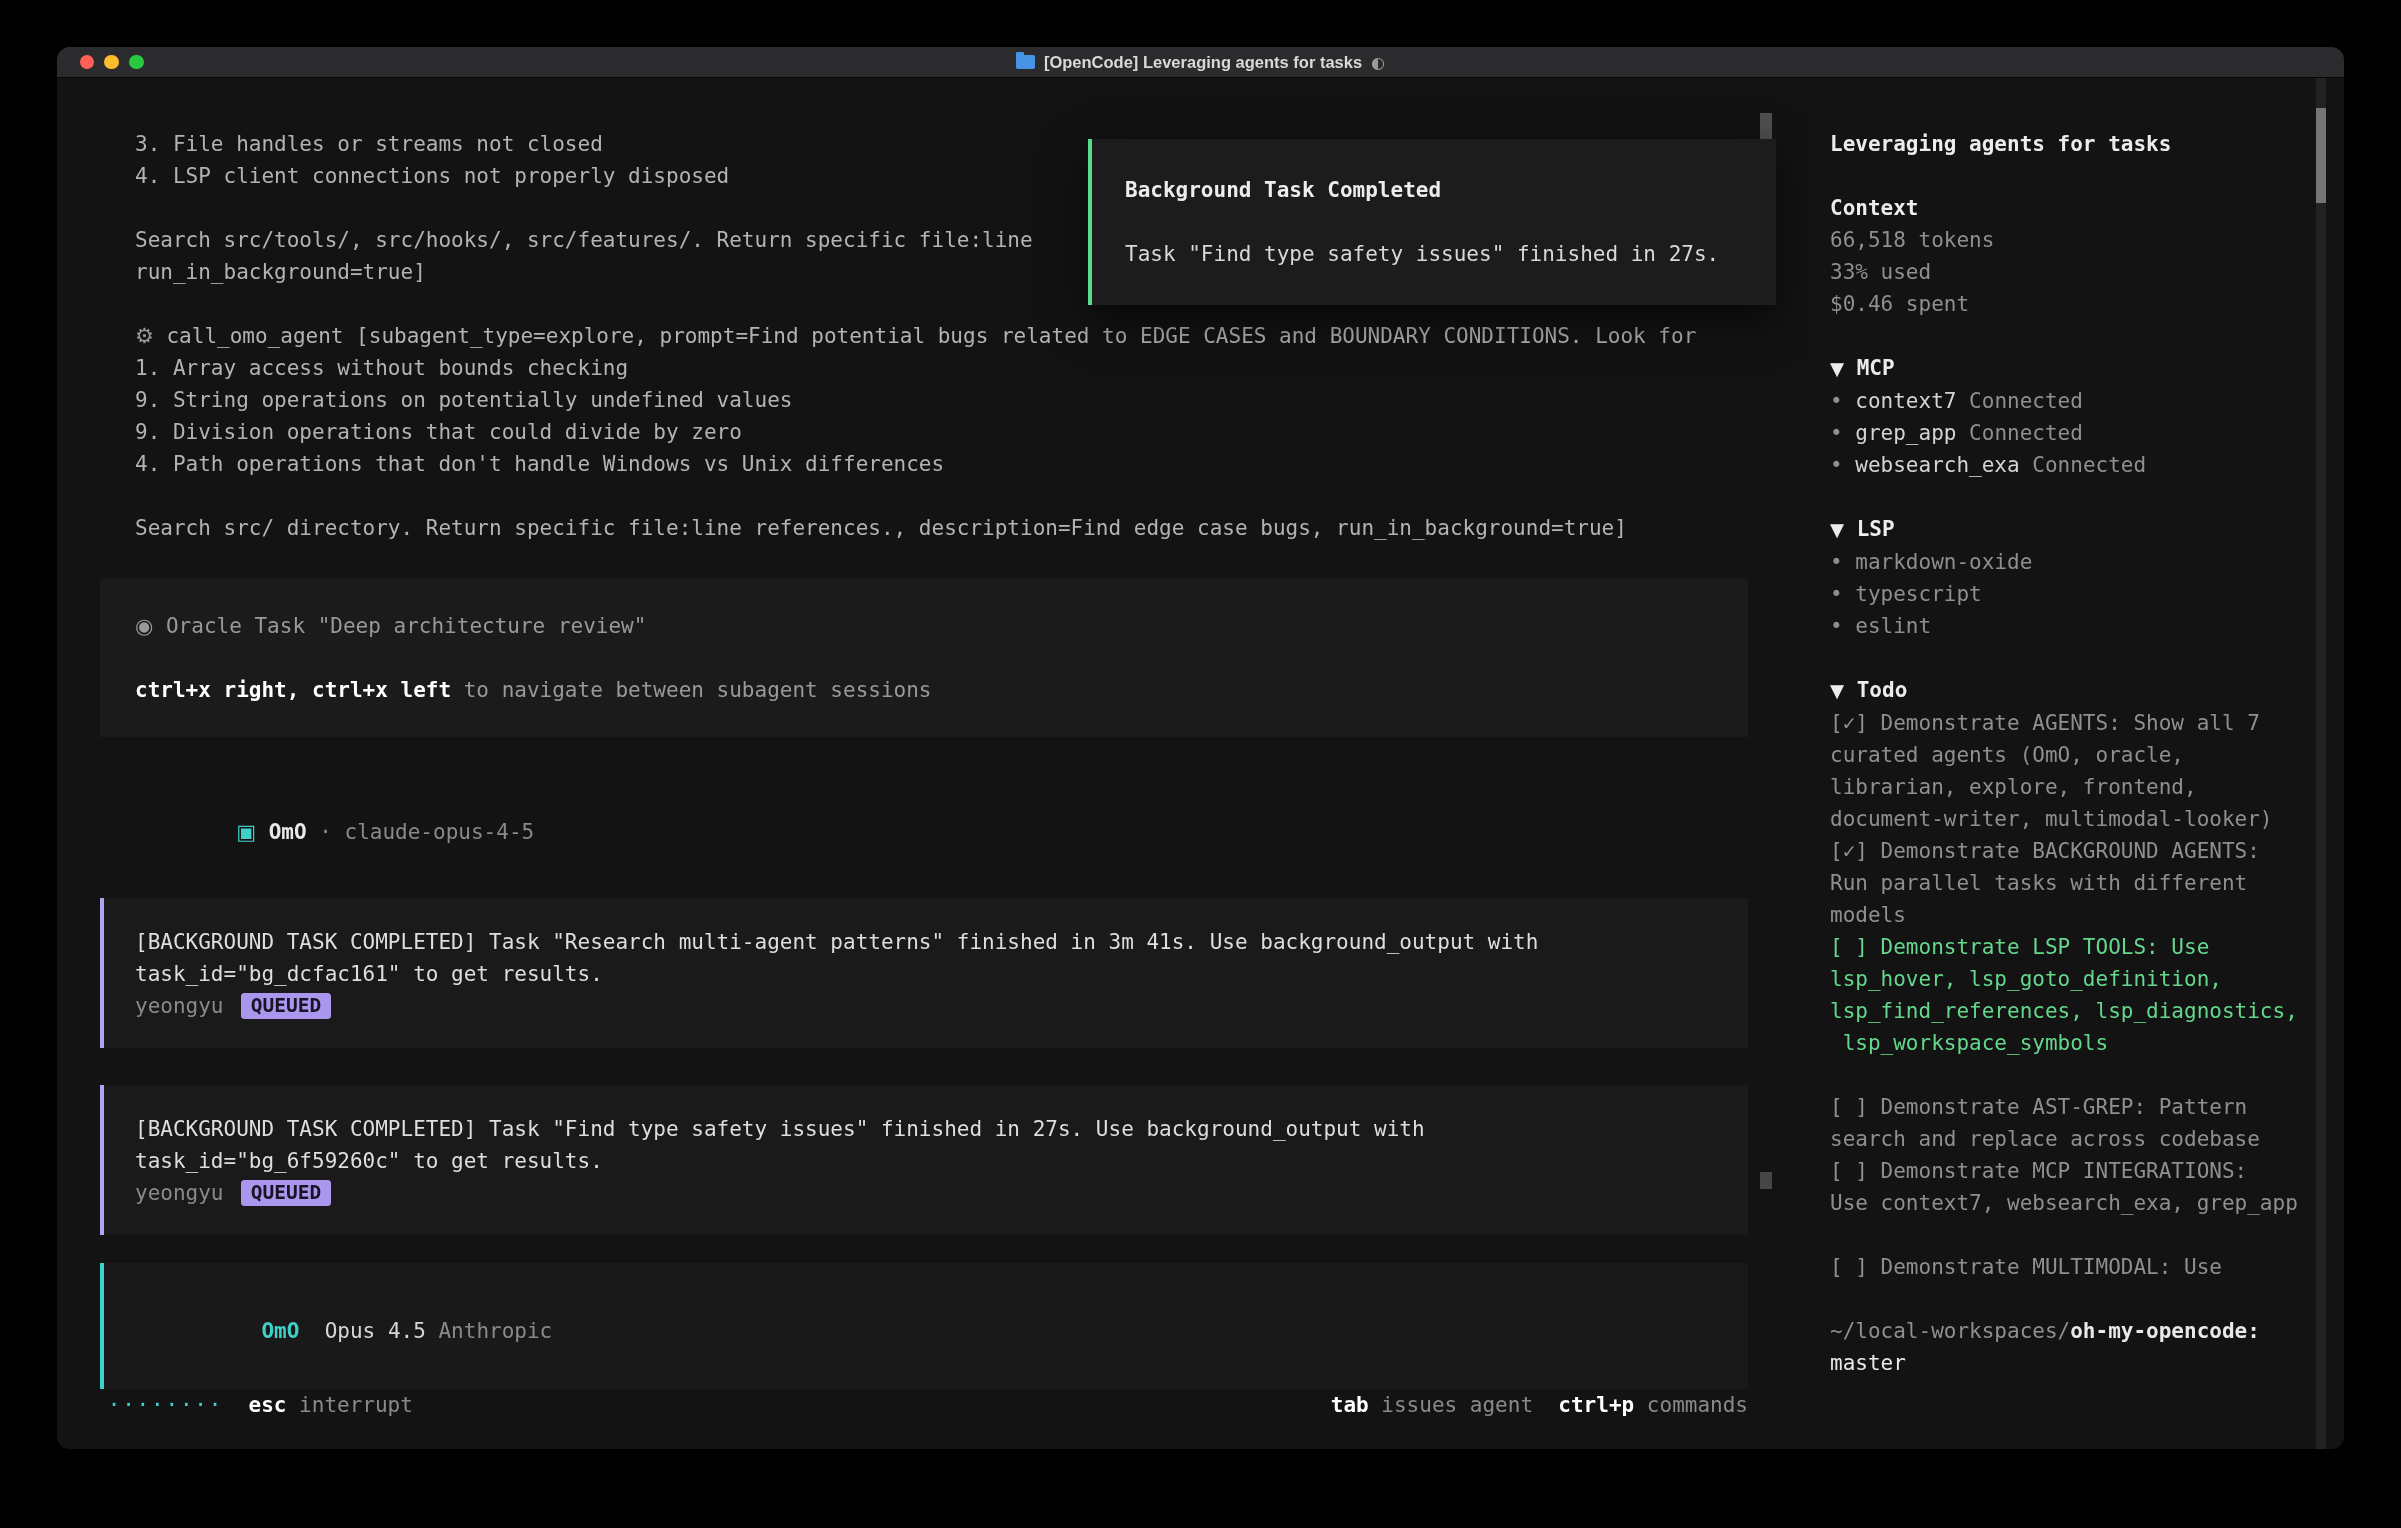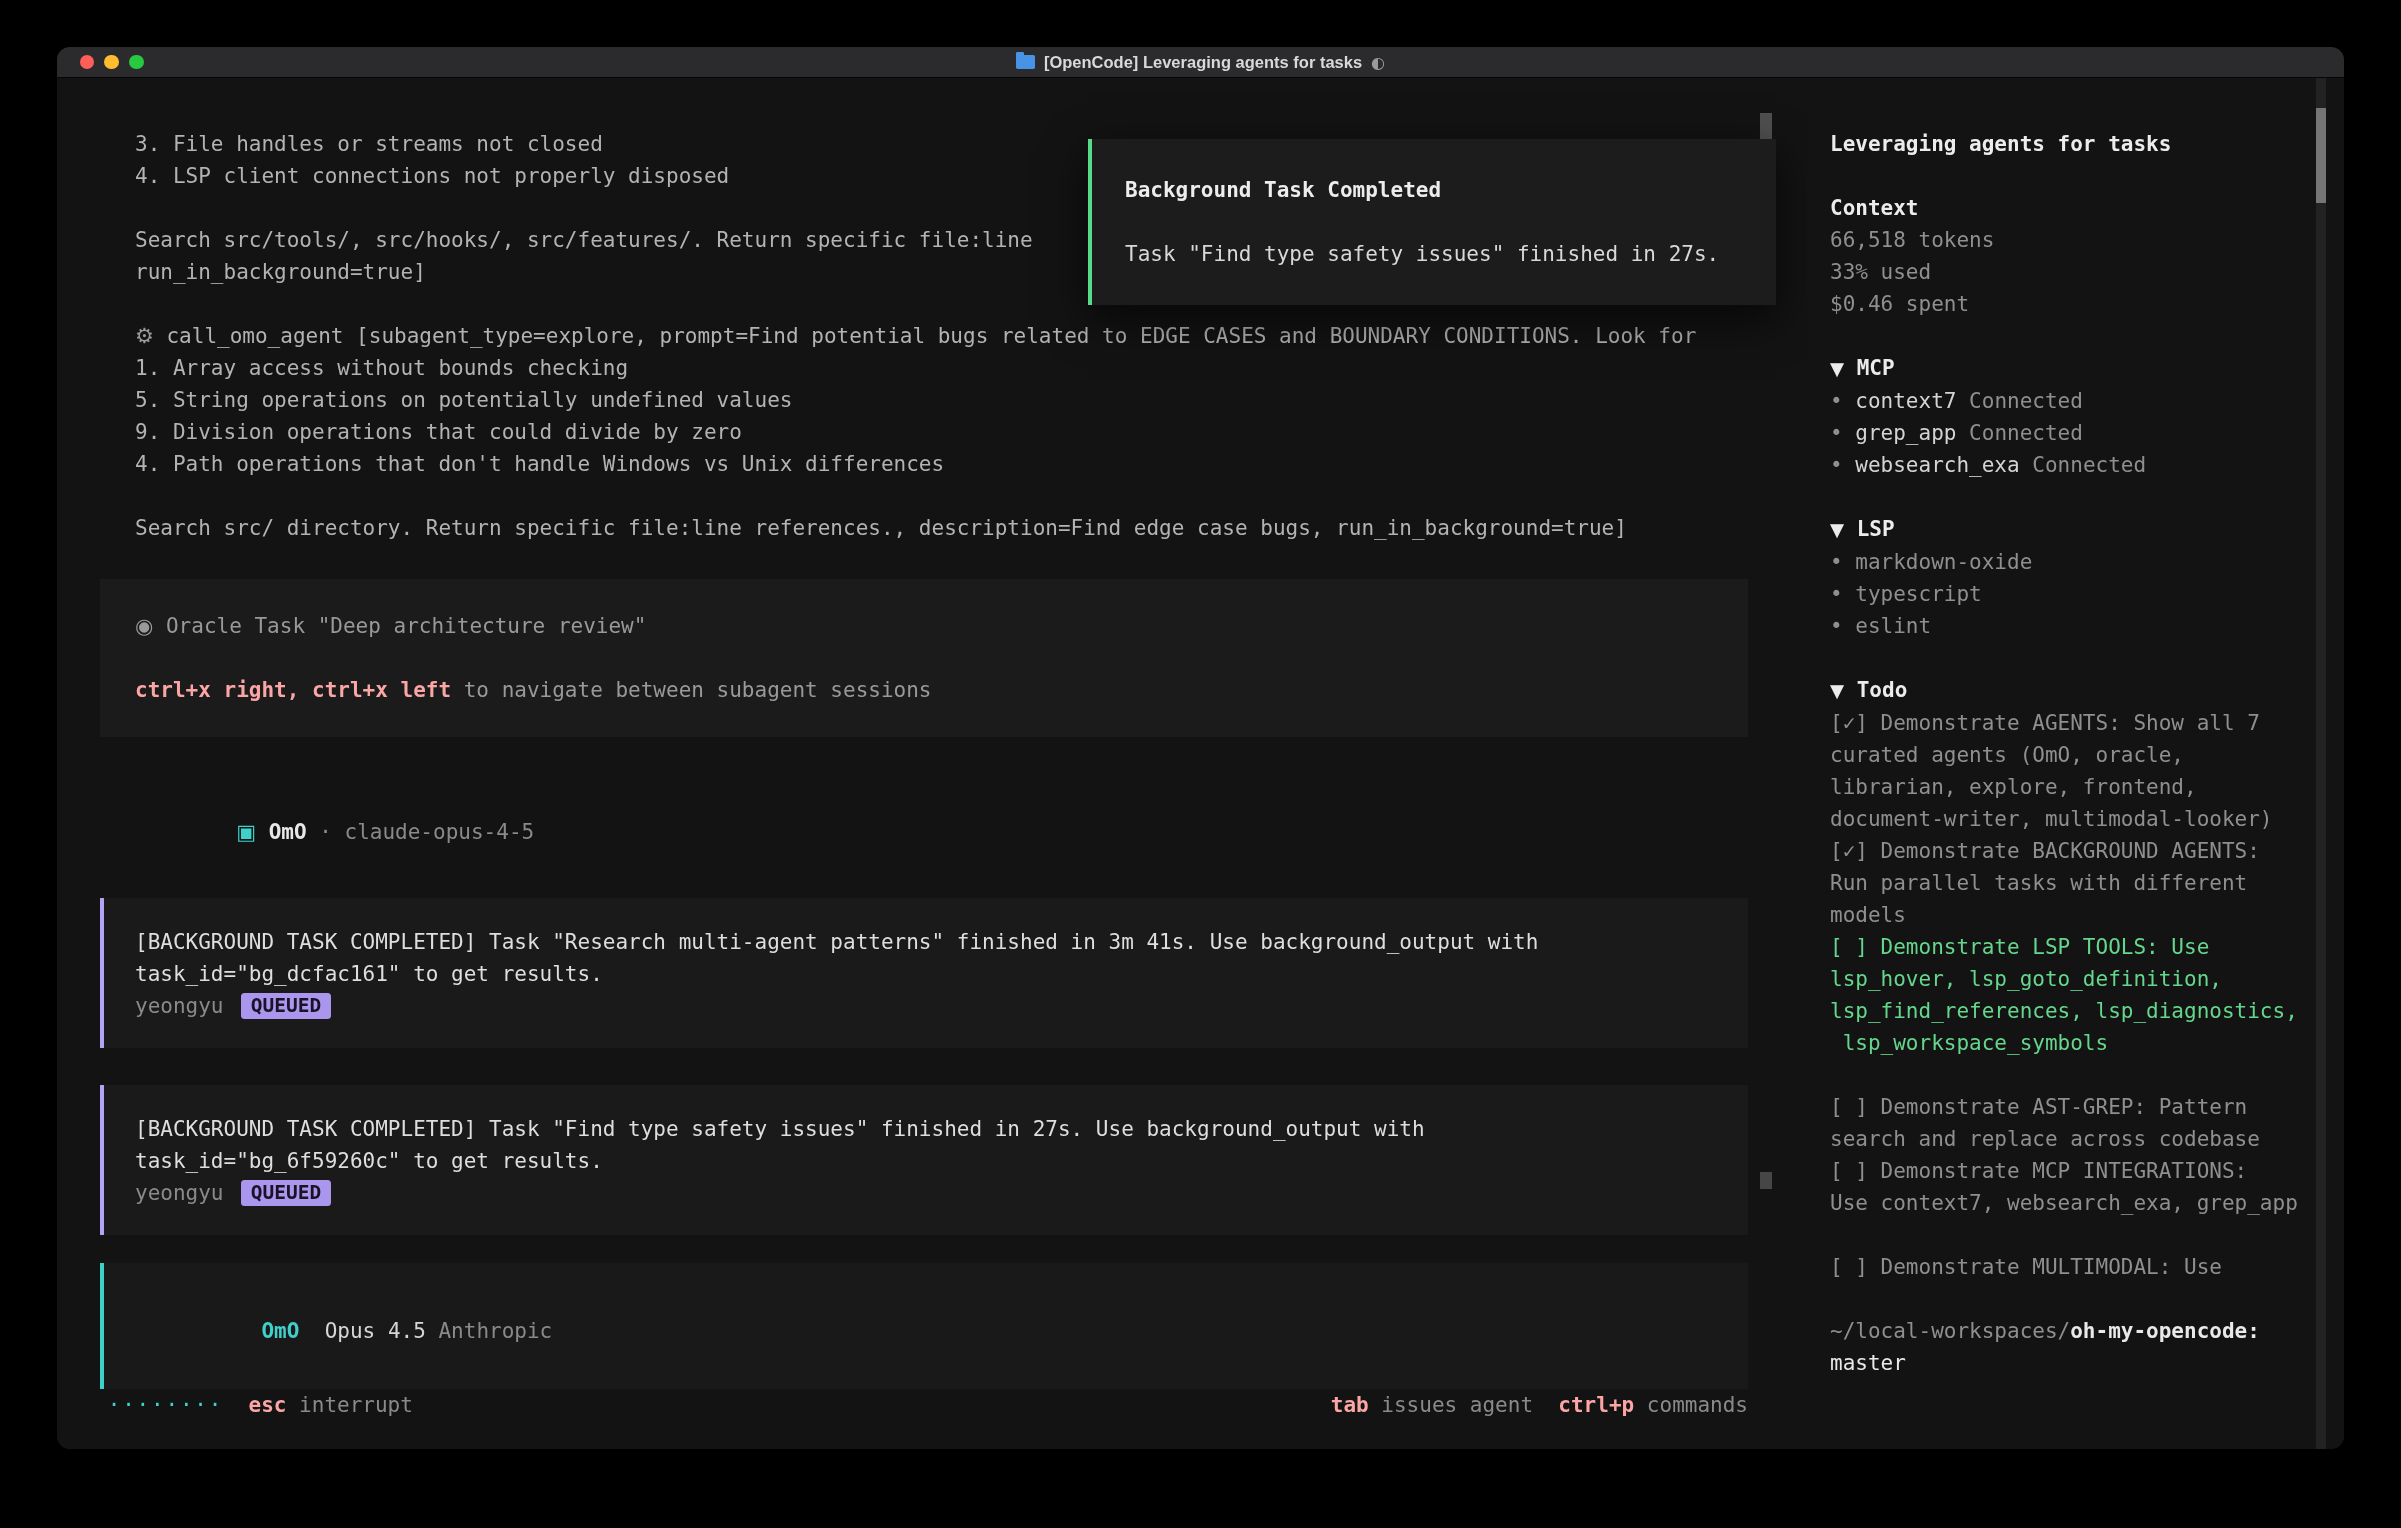--- a/index.html
+++ b/index.html
@@ -27,21 +27,21 @@
   .content { flex:1; display:flex; min-height:0;
     font-family:"DejaVu Sans Mono",monospace; font-size:21px; line-height:32px; }
 
   .main { flex:1; min-width:0; position:relative; display:flex; flex-direction:column;
     padding:50px 59px 41px 43px; background:#131314; overflow:hidden; }
   .line { min-height:32px; white-space:pre; }
   .log { padding-left:35px; color:#b3b3b3; }
   .gear-icon { font-family:"DejaVu Sans",sans-serif; color:#9a9a9a; }
 
   .oracle-box { margin-top:35px; background:#1b1b1c; padding:31px 35px; color:#999999; }
-  .key { color:#fca5a5; font-weight:700; }
+  .key { color:#ffffff; font-weight:700; }
   .oracle-icon { font-family:"DejaVu Sans",sans-serif; }
 
   .agent-line { margin-top:47px; padding-left:35px; white-space:pre; color:#8a8a8a; }
   .agent-icon { color:#3fd0c9; font-family:"DejaVu Sans",sans-serif; }
   .agent-name { color:#e8e8e8; font-weight:700; }
 
   .card { margin-top:17.7px; background:#1a1a1b; border-left:4.7px solid #b3a3f2;
     padding:28px 35px 26px 31px; color:#dedede; }
   .card + .card { margin-top:37px; }
   .card-footer { color:#8a8a8a; display:flex; align-items:center; height:32px; white-space:pre; }
@@ -119,21 +119,21 @@
 
       <div class="log">
         <div class="line">3. File handles or streams not closed</div>
         <div class="line">4. LSP client connections not properly disposed</div>
         <div class="line"></div>
         <div class="line">Search src/tools/, src/hooks/, src/features/. Return specific file:line</div>
         <div class="line">run_in_background=true]</div>
         <div class="line"></div>
         <div class="line"><span class="gear-icon">⚙</span><span> call_omo_agent [subagent_type=explore, prompt=Find potential bugs related to EDGE CASES and BOUNDARY CONDITIONS. Look for</span></div>
         <div class="line">1. Array access without bounds checking</div>
-        <div class="line">5. String operations on potentially undefined values</div>
+        <div class="line">9. String operations on potentially undefined values</div>
         <div class="line">9. Division operations that could divide by zero</div>
         <div class="line">4. Path operations that don't handle Windows vs Unix differences</div>
         <div class="line"></div>
         <div class="line">Search src/ directory. Return specific file:line references., description=Find edge case bugs, run_in_background=true]</div>
       </div>
 
       <div class="oracle-box">
         <div class="line"><span class="oracle-icon">◉</span><span> Oracle Task "Deep architecture review"</span></div>
         <div class="line"></div>
         <div class="line"><span class="key">ctrl+x right, ctrl+x left</span><span> to navigate between subagent sessions</span></div>

